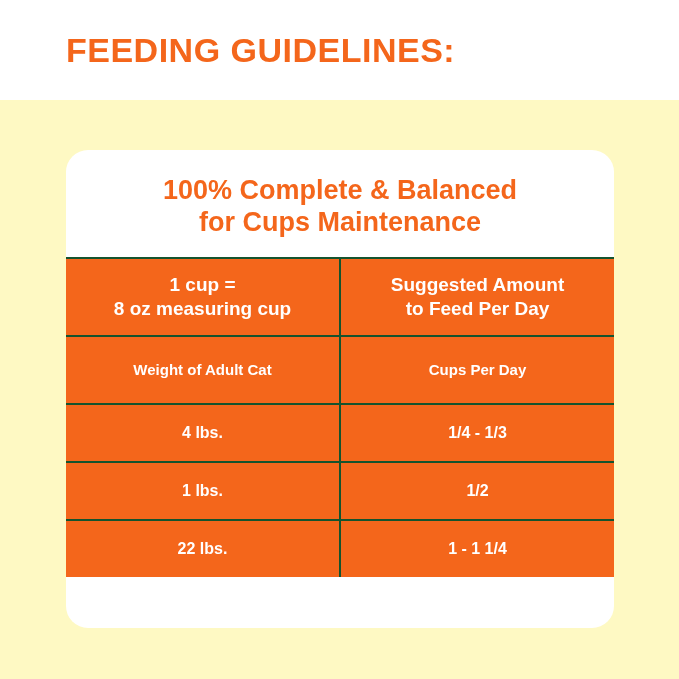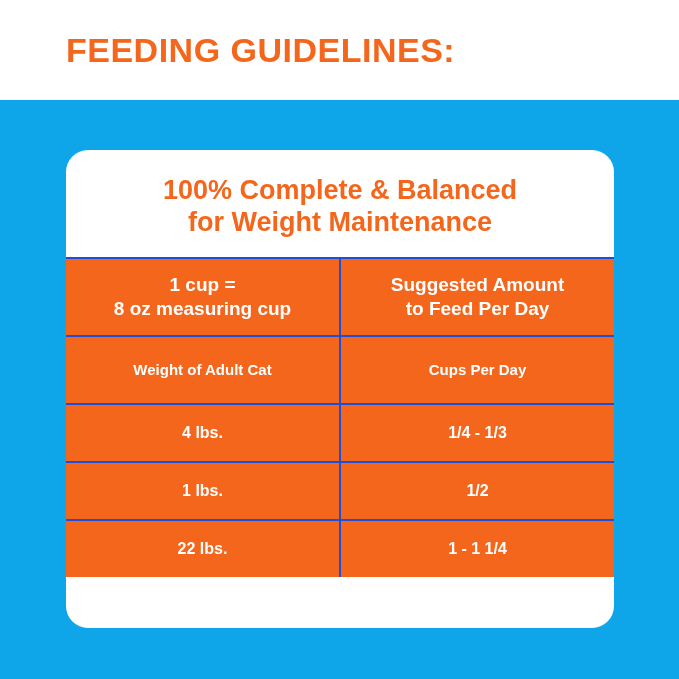--- a/index.html
+++ b/index.html
@@ -34,21 +34,21 @@
     font-weight: bold;
     letter-spacing: 0.5px;
     line-height: 1;
   }
   .orange-panel {
     position: absolute;
     left: 0;
     top: 100px;
     width: 679px;
     height: 579px;
-    background: #0ea5e9;
+    background: #fef9c3;
     box-sizing: border-box;
   }
   .card {
     position: absolute;
     left: 66px;
     top: 50px;
     width: 548px;
     height: 478px;
     background: #ffffff;
     border-radius: 22px;
@@ -62,21 +62,21 @@
     font-size: 27px;
     font-weight: bold;
     line-height: 1.2;
   }
   .table {
     width: 100%;
     border-collapse: collapse;
     table-layout: fixed;
   }
   .table td {
-    border: 2px solid #1d4ed8;
+    border: 2px solid #14532d;
     text-align: center;
     vertical-align: middle;
     color: #ffffff;
     background: #f4661b;
   }
   .row-top td {
     font-size: 19px;
     font-weight: bold;
     line-height: 1.25;
     height: 64px;
@@ -112,21 +112,21 @@
   <div class="header">
     <div class="header-title">FEEDING GUIDELINES:</div>
   </div>
 
   <div class="orange-panel">
 
     <div class="card">
 
       <div class="card-title">
         <div>100% Complete &amp; Balanced</div>
-        <div>for Weight Maintenance</div>
+        <div>for Cups Maintenance</div>
       </div>
 
       <table class="table">
         <tbody>
           <tr class="row-top">
             <td class="left-cell">
               <div>1 cup =</div>
               <div>8 oz measuring cup</div>
             </td>
             <td class="right-cell">

